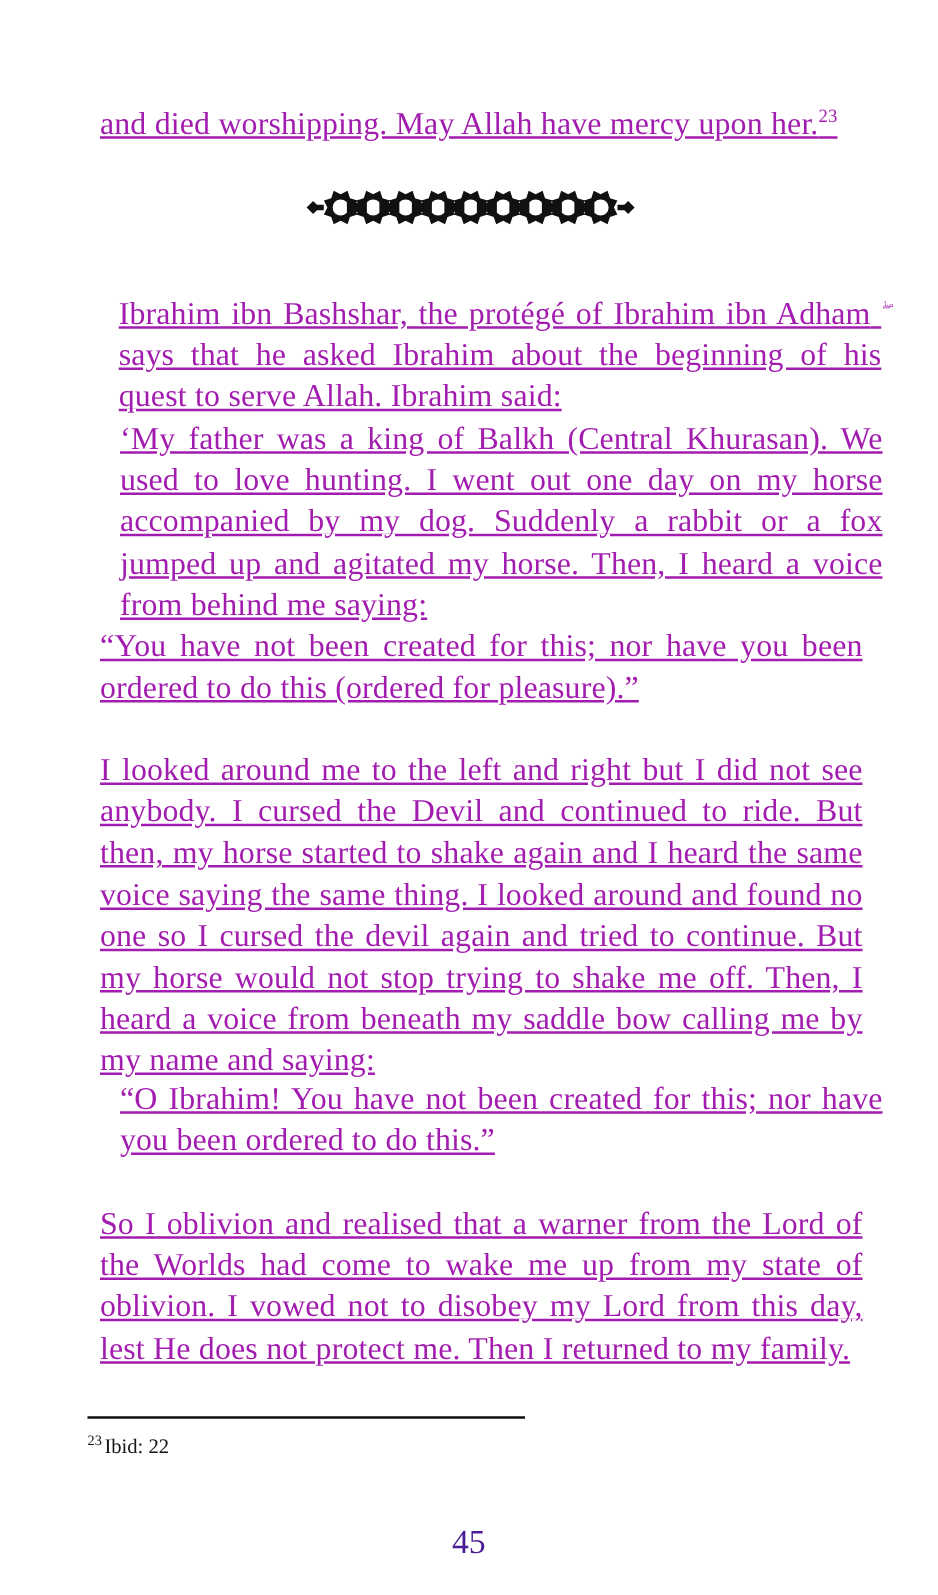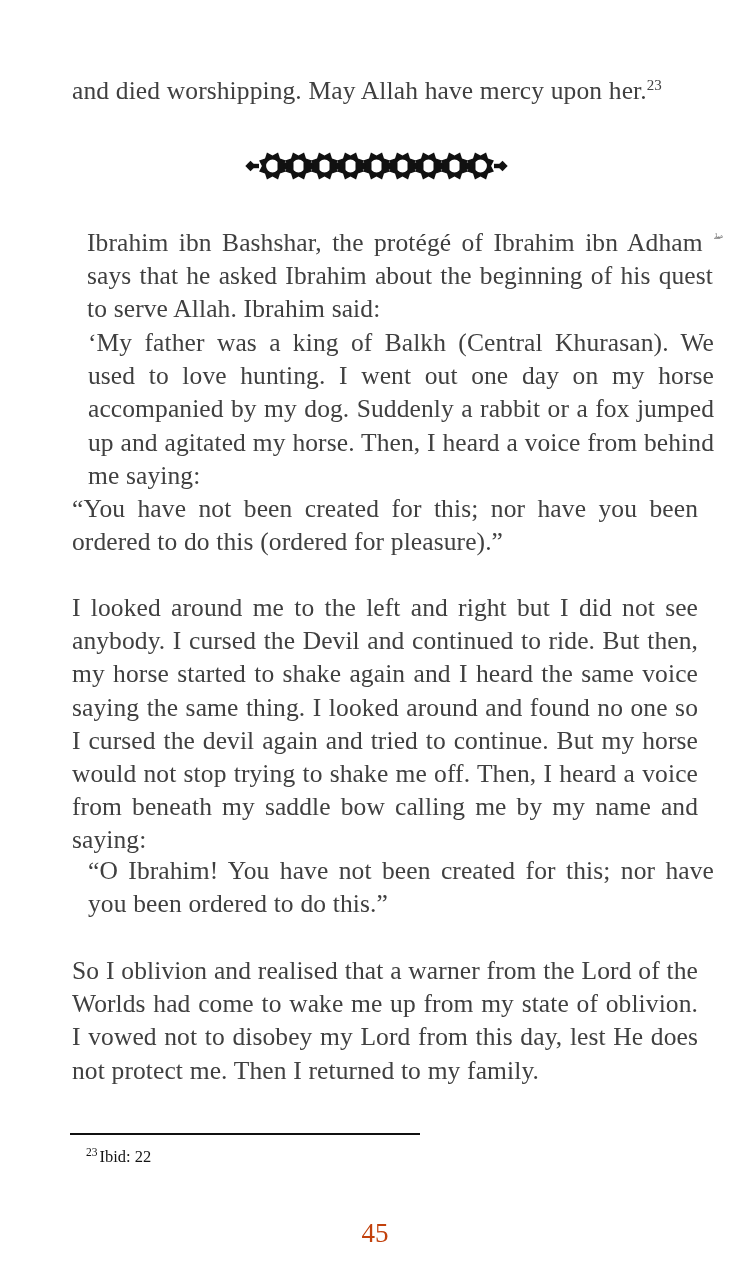--- a/index.html
+++ b/index.html
@@ -30,24 +30,25 @@
     left: 70px;
     top: 0;
     width: 630px;
   }
 
   .para {
     font-size: 25.5px;
     line-height: 33.2px;
     text-align: justify;
     text-justify: inter-word;
-    margin: 2px;
+    margin: 10px;
     letter-spacing: 0.1px;
     word-spacing: 0.2px;
-    color: #404040;
+    color: #a21caf;
+    text-decoration: underline;
   }
   
   .para::after {
     content: "";
     display: inline-block;
     width: 100%;
   }
   .para.nostretch::after { content: none; }
 
   .sup {
@@ -90,21 +91,21 @@
   .footnote-rule {
     position: absolute;
     left: 70px;
     top: 1133px;
     width: 350px;
     height: 0;
     border-top: 2.4px solid #101010;
   }
   .footnote {
     position: absolute;
-    left: 86px;
+    left: 70px;
     top: 1146px;
     width: 500px;
     font-size: 16.5px;
     line-height: 22px;
     color: #141414;
   }
   .footnote .fn-mark {
     font-size: 11.5px;
     vertical-align: super;
     line-height: 0;
@@ -112,21 +113,21 @@
   }
 
   
   .page-number {
     position: absolute;
     left: 0;
     top: 1218px;
     width: 750px;
     text-align: center;
     font-size: 27px;
-    color: #c2410c;
+    color: #4c1d95;
   }
 </style>
 </head>
 <body>
 
 <div class="page">
 
   <div class="column">
 
     <div id="block-opening">

